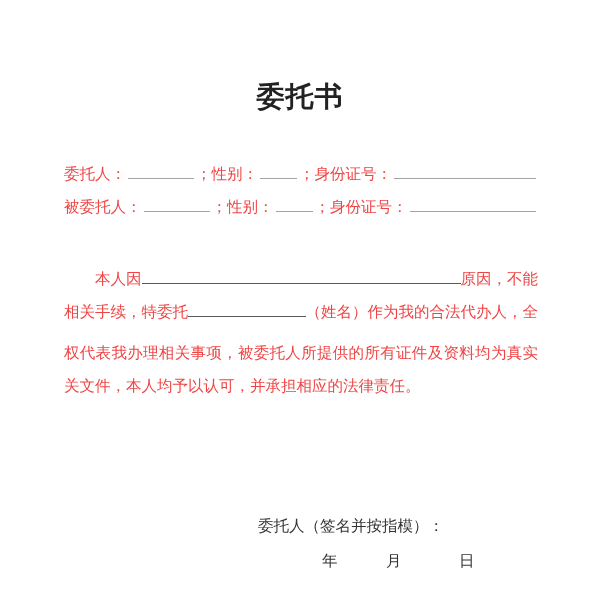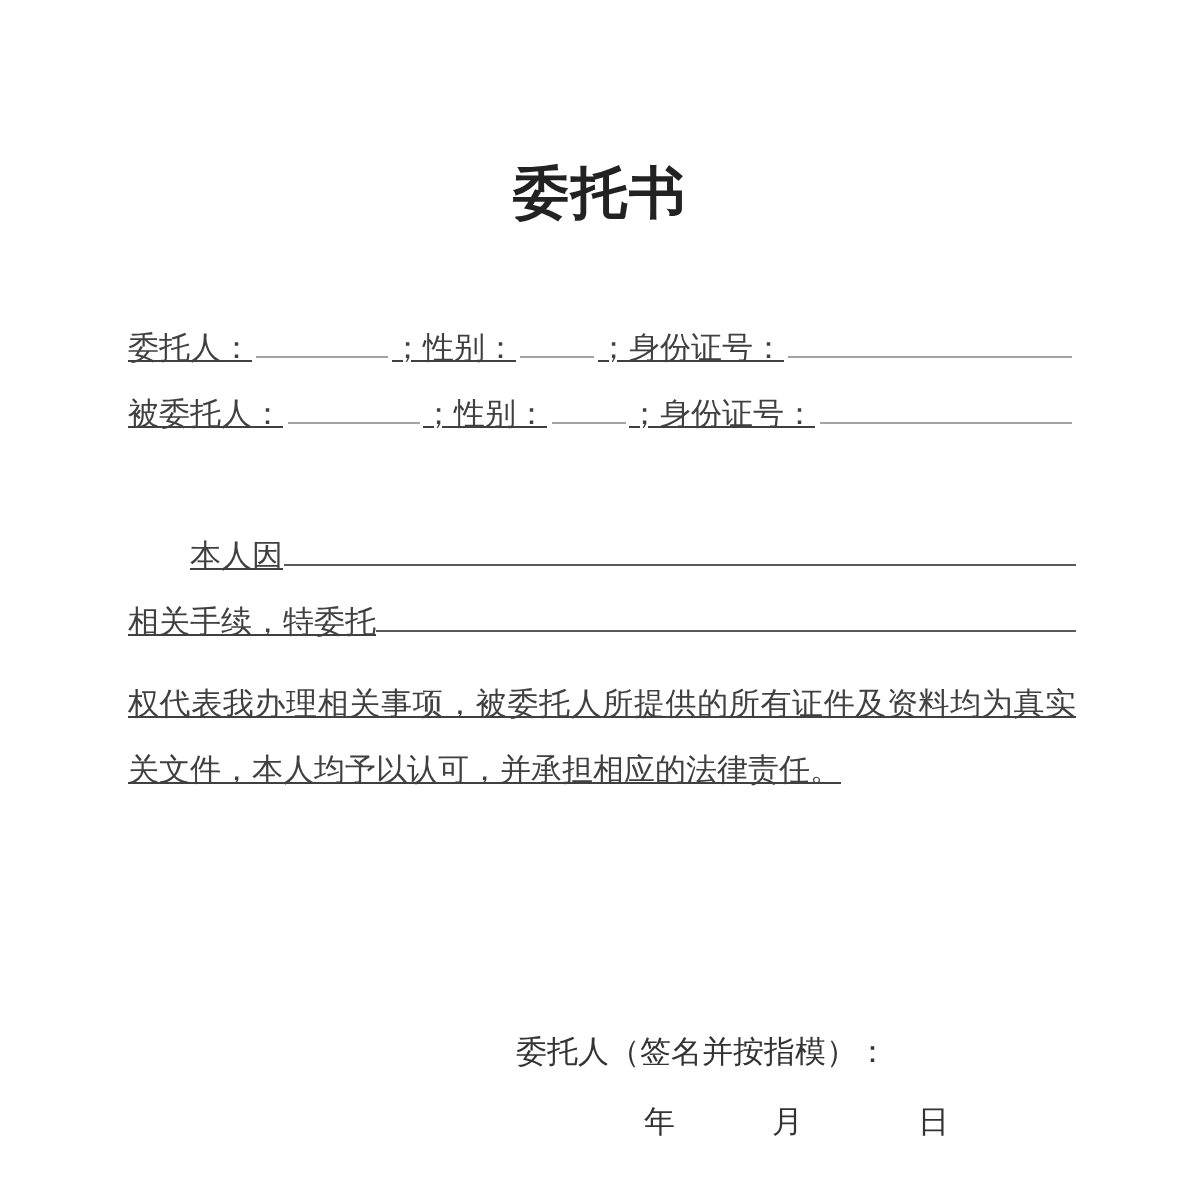--- a/index.html
+++ b/index.html
@@ -22,22 +22,21 @@
     font-size: 28px;
     font-weight: 600;
     color: #222222;
     letter-spacing: 1px;
   }
   .content {
     position: absolute;
     left: 64px;
     width: 474px;
     font-size: 15.5px;
-    color: #404040;
-    text-decoration: underline;
+    color: #ef4444;
   }
   .parties { top: 164px; }
   .party-line {
     display: flex;
     align-items: baseline;
     height: 33px;
     white-space: nowrap;
   }
   .party-line .txt { flex: 0 0 auto; }
   .blank {
@@ -120,24 +119,26 @@
       <span class="txt">；身份证号：</span>
       <span class="blank blank-id"></span>
     </div>
   </div>
 
   <div class="content body-text">
     <div class="body-line">
       <span class="indent"></span>
       <span class="txt">本人因</span>
       <span class="body-blank grow-1"></span>
+      <span class="txt">原因，不能</span>
     </div>
     <div class="body-line">
       <span class="txt">相关手续，特委托</span>
       <span class="body-blank grow-1"></span>
+      <span class="txt">（姓名）作为我的合法代办人，全</span>
     </div>
     <div class="just-line">权代表我办理相关事项，被委托人所提供的所有证件及资料均为真实</div>
     <div class="plain-line">关文件，本人均予以认可，并承担相应的法律责任。</div>
   </div>
 
   <div class="signature-row">委托人（签名并按指模）：</div>
 
   <div class="date-row">
     <span class="unit unit-year">年</span>
     <span class="unit unit-month">月</span>

